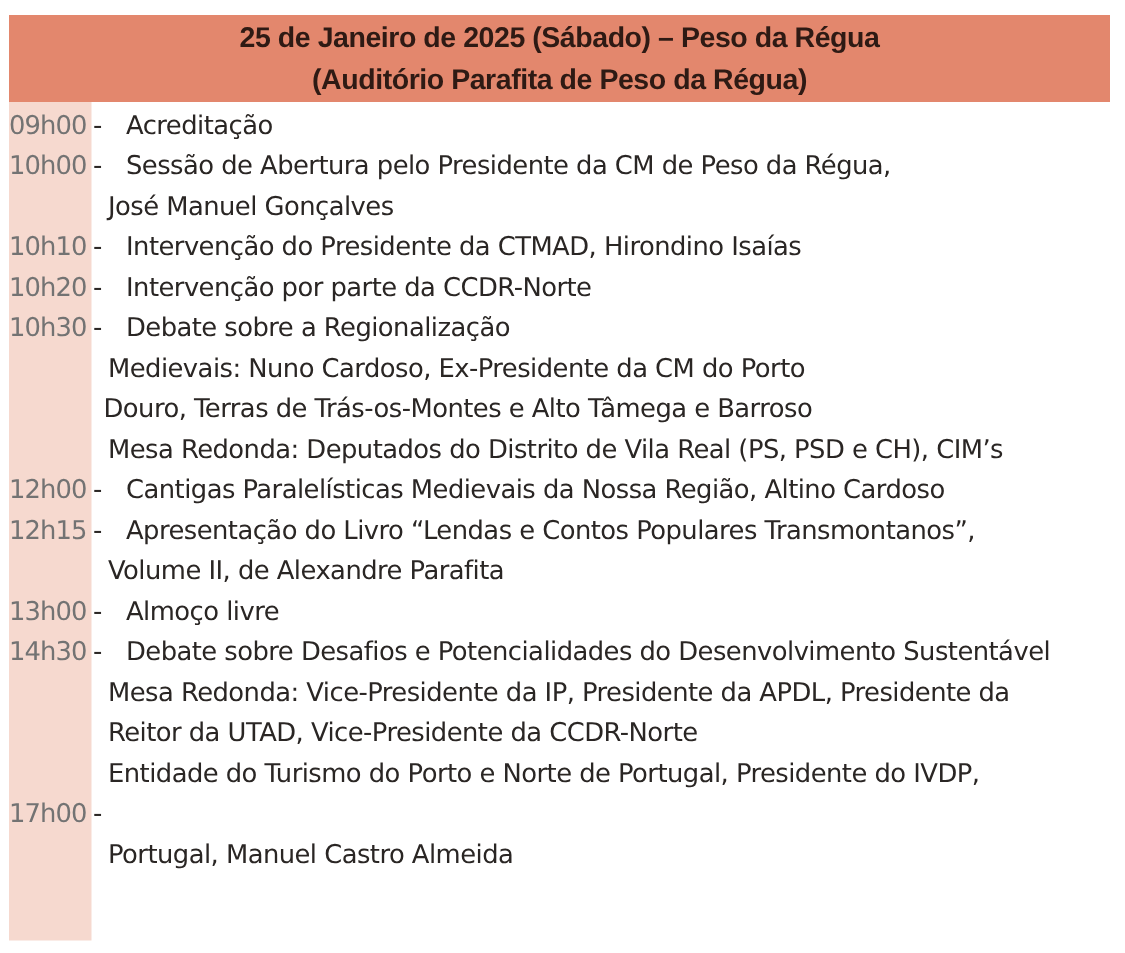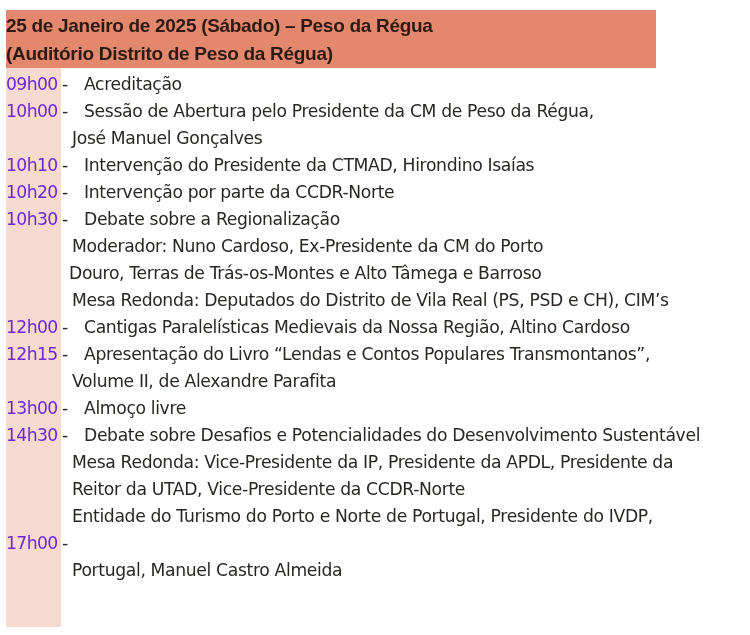--- a/index.html
+++ b/index.html
@@ -12,23 +12,24 @@
       height: 635px;
       position: relative;
       overflow: hidden;
       font-family: "DejaVu Sans", sans-serif;
       color: #2a2624;
     }
     .header {
       position: absolute;
       left: 6px;
       top: 10px;
-      width: 650px;
+      width: 734px;
       height: 58px;
       background: #e3876d;
+      text-align: center;
       font-family: "Liberation Sans", sans-serif;
       font-weight: bold;
       color: #2e1a14;
       font-size: 19px;
       line-height: 28px;
       padding-top: 2px;
       box-sizing: border-box;
       letter-spacing: -0.3px;
     }
     .header div { white-space: nowrap; }
@@ -53,42 +54,42 @@
       white-space: nowrap;
       font-size: 17.2px;
       letter-spacing: -0.35px;
     }
     .time {
       position: absolute;
       left: 0;
       top: 0;
       width: 45px;
       text-align: center;
-      color: #6d28d9;
+      color: #737373;
       letter-spacing: -0.6px;
     }
     .dash {
       position: absolute;
       left: 56px;
       top: 0;
     }
     .text {
       position: absolute;
       left: 78px;
       top: 0;
     }
     .text.cont { left: 66px; }
     .text.cont-out { left: 63px; }
   </style>
 </head>
 <body>
 
 <div class="header">
   <div>25 de Janeiro de 2025 (Sábado) – Peso da Régua</div>
-  <div>(Auditório Distrito de Peso da Régua)</div>
+  <div>(Auditório Parafita de Peso da Régua)</div>
 </div>
 
 <div class="time-strip"></div>
 
 <div class="agenda">
 
   <div class="row">
     <span class="time">09h00</span>
     <span class="dash">-</span>
     <span class="text">Acreditação</span>
@@ -114,21 +115,21 @@
     <span class="dash">-</span>
     <span class="text">Intervenção por parte da CCDR-Norte</span>
   </div>
 
   <div class="row">
     <span class="time">10h30</span>
     <span class="dash">-</span>
     <span class="text">Debate sobre a Regionalização</span>
   </div>
   <div class="row">
-    <span class="text cont">Moderador: Nuno Cardoso, Ex-Presidente da CM do Porto</span>
+    <span class="text cont">Medievais: Nuno Cardoso, Ex-Presidente da CM do Porto</span>
   </div>
   <div class="row">
     <span class="text cont-out">Douro, Terras de Trás-os-Montes e Alto Tâmega e Barroso</span>
   </div>
   <div class="row">
     <span class="text cont">Mesa Redonda: Deputados do Distrito de Vila Real (PS, PSD e CH), CIM’s</span>
   </div>
 
   <div class="row">
     <span class="time">12h00</span>

